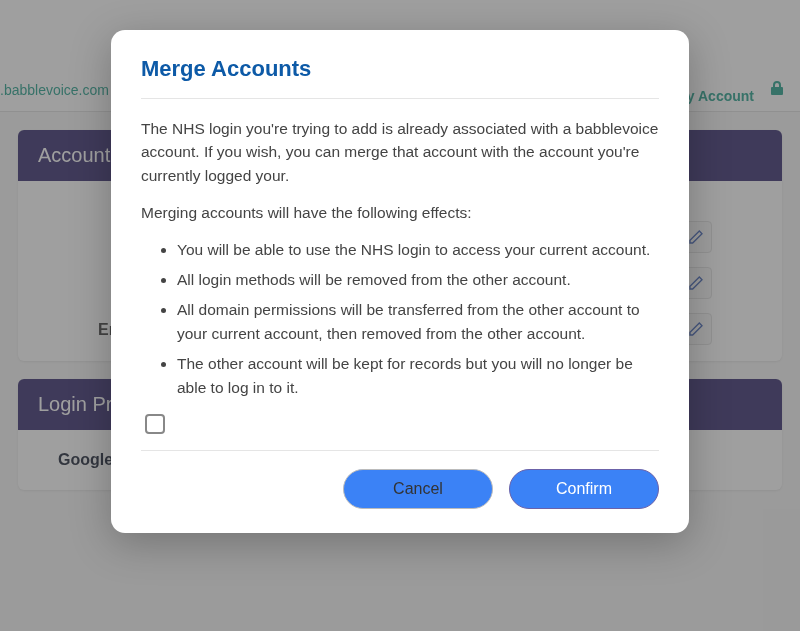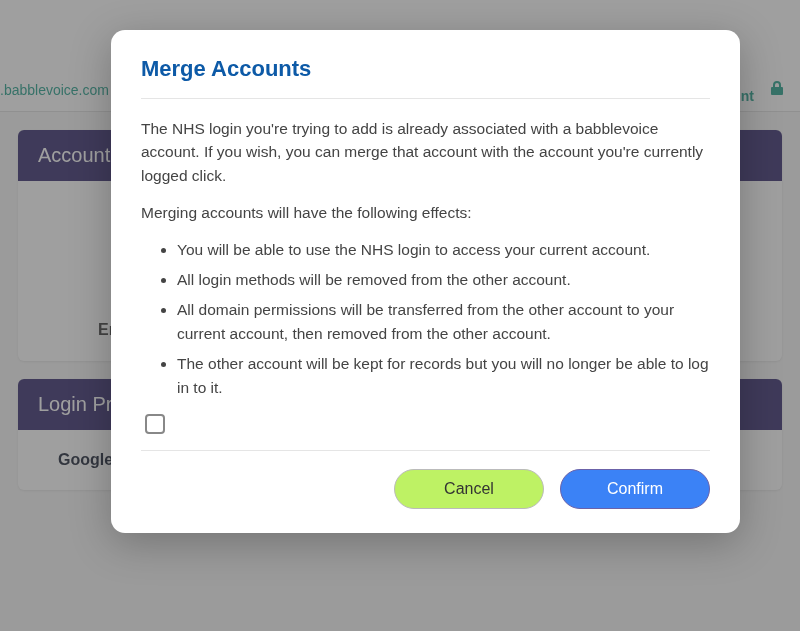--- a/index.html
+++ b/index.html
@@ -25,32 +25,32 @@
   .provider-row { padding: 20px 40px; display:flex; align-items:center; gap: 20px; }
   .provider-name { font-weight: 700; color: #0f172a; font-size: 16px; min-width: 70px;}
   .status-icon { width: 20px; height: 20px; background: #2ba82b; border-radius: 50%; display:flex; align-items:center; justify-content:center; }
   .status-icon svg { width: 12px; height: 12px; stroke: #fff; stroke-width: 3; fill:none; }
   .status-text { color: #555; font-size: 15px; }
 
   
   .overlay { position: absolute; inset: 0; background: rgba(80,80,80,0.55); }
 
   
-  .modal { position: absolute; left: 111px; top: 30px; width: 629px; background: #fff; border-radius: 14px; box-shadow: 0 10px 40px rgba(0,0,0,0.25); padding: 26px 30px 24px 30px; }
+  .modal { position: absolute; left: 111px; top: 30px; width: 578px; background: #fff; border-radius: 14px; box-shadow: 0 10px 40px rgba(0,0,0,0.25); padding: 26px 30px 24px 30px; }
   .modal-title { color: #0d5aa7; font-size: 22px; font-weight: 700; margin-bottom: 16px; }
   .modal hr { border: none; border-top: 1px solid #e5e5e5; margin-bottom: 18px; }
   .modal p { color: #444; font-size: 15.5px; line-height: 1.5; margin-bottom: 14px; }
   .modal ul { margin: 0 0 14px 0; padding-left: 36px; color: #444; font-size: 15.5px; line-height: 1.55; }
   .modal ul li { margin-bottom: 6px; }
   .confirm-row { display:flex; align-items:center; gap: 12px; margin: 10px 0 16px 4px; }
   .chk { width: 20px; height: 20px; border: 2px solid #888; border-radius: 4px; flex-shrink:0; background:#fff; }
   .confirm-label { font-weight: 700; color: #222; font-size: 15.5px; }
   .btn-row { display:flex; justify-content:flex-end; gap: 16px; border-top: 1px solid #e5e5e5; padding-top: 18px; margin-top: 4px;}
   .btn { min-width: 150px; height: 40px; border-radius: 20px; font-size: 16px; display:flex; align-items:center; justify-content:center; cursor:pointer; }
-  .btn-cancel { background:#bef264; border: 1px solid #bbb; color:#333; }
+  .btn-cancel { background:#3b82f6; border: 1px solid #bbb; color:#333; }
   .btn-confirm { background:#3b82f6; border: 1px solid #6b62a9; color:#fff; font-weight: 500; }
 </style>
 </head>
 <body>
 
 <div class="page-bg">
   <div class="topbar">
     <div class="url-text">.babblevoice.com</div>
     <div class="account-link">y Account</div>
     <div class="lock">
@@ -94,21 +94,21 @@
       <div class="status-text">Connected</div>
     </div>
   </div>
 </div>
 
 <div class="overlay"></div>
 
 <div class="modal">
   <div class="modal-title">Merge Accounts</div>
   <hr>
-  <p>The NHS login you're trying to add is already associated with a babblevoice account. If you wish, you can merge that account with the account you're currently logged click.</p>
+  <p>The NHS login you're trying to add is already associated with a babblevoice account. If you wish, you can merge that account with the account you're currently logged your.</p>
   <p>Merging accounts will have the following effects:</p>
   <ul>
     <li>You will be able to use the NHS login to access your current account.</li>
     <li>All login methods will be removed from the other account.</li>
     <li>All domain permissions will be transferred from the other account to your current account, then removed from the other account.</li>
     <li>The other account will be kept for records but you will no longer be able to log in to it.</li>
   </ul>
   <div class="confirm-row">
     <div class="chk"></div>
   </div>

